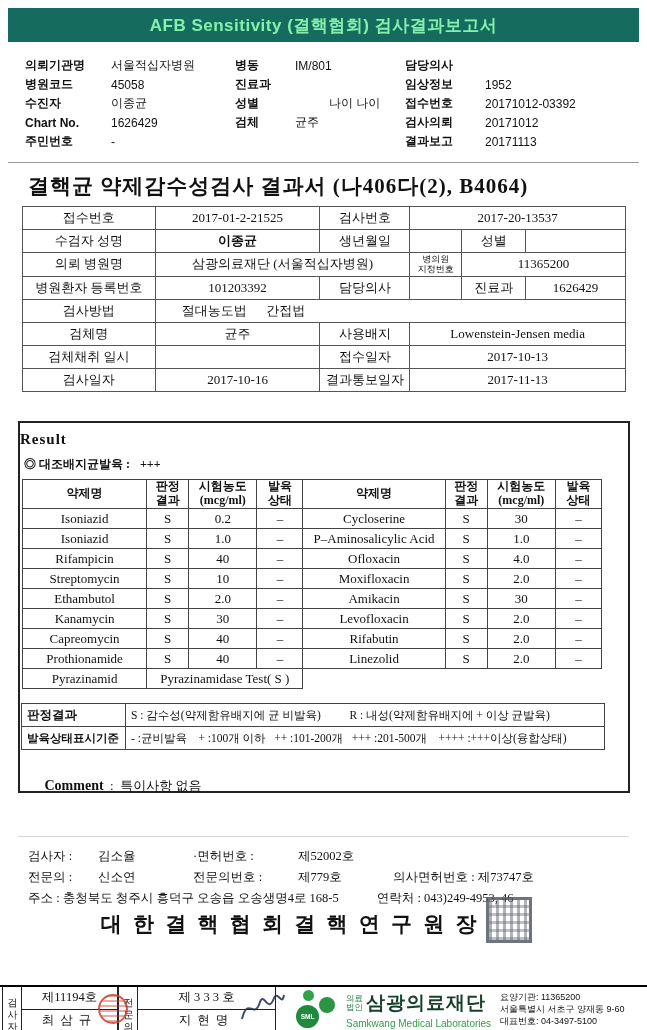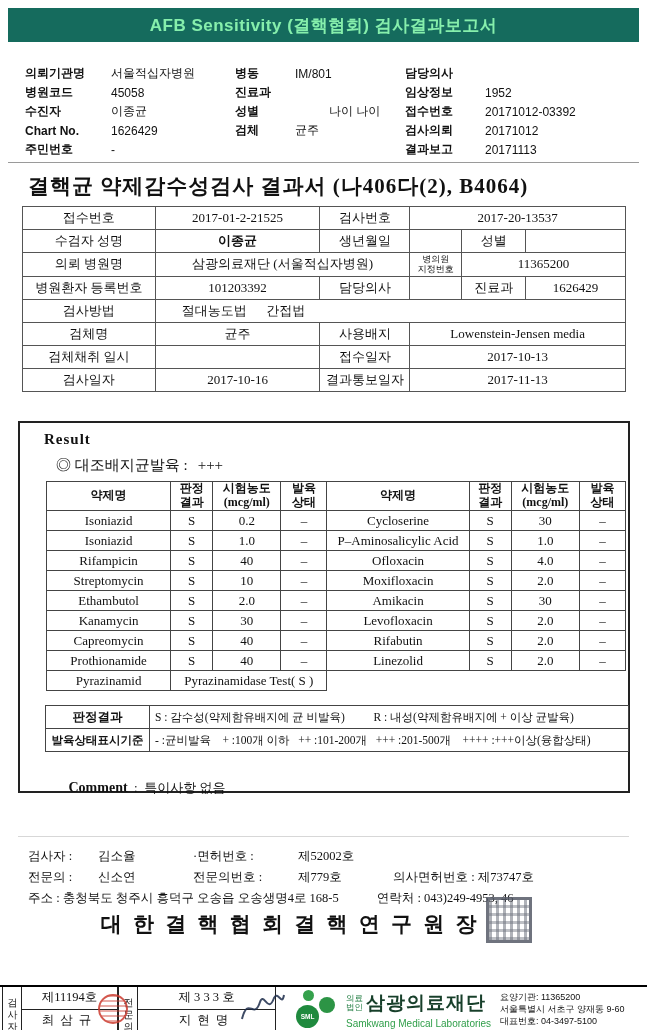--- a/index.html
+++ b/index.html
@@ -7,21 +7,21 @@
   body { width:647px; height:1030px; font-family:"Liberation Serif", serif; color:#111; }
   .page { position:relative; width:647px; height:1030px; overflow:hidden; background:#fff; }
 
   
   .banner { position:absolute; top:8px; left:8px; right:8px; height:34px; background:#156b5d;
             display:flex; align-items:center; justify-content:center; }
   .banner span { color:#86efac; font-family:"Liberation Sans", sans-serif; font-weight:bold; font-size:17px; letter-spacing:.5px; }
 
   
   .pheader { position:absolute; top:52px; left:25px; right:14px; height:110px; font-family:"Liberation Sans", sans-serif; font-size:12px; }
-  .ph-col { position:absolute; top:12px; }
+  .ph-col { position:absolute; top:4px; }
   .ph-col.c1 { left:0; width:205px; }
   .ph-col.c2 { left:210px; width:168px; }
   .ph-col.c3 { left:380px; width:228px; }
   .ph-row { display:flex; height:19px; align-items:center; }
   .ph-label { font-weight:bold; flex:0 0 auto; }
   .c1 .ph-label { width:86px; } .c2 .ph-label { width:60px; } .c3 .ph-label { width:80px; }
   .ph-value { white-space:pre; }
   .ph-value.shift { padding-left:34px; }
   .header-rule { position:absolute; top:162px; left:8px; right:8px; border-top:1px solid #9a9a9a; }
 
@@ -30,33 +30,33 @@
 
   
   table { border-collapse:collapse; }
   .info-table { position:absolute; top:206px; left:22px; width:604px; font-size:13px; }
   .info-table td { border:1px solid #555; height:23px; text-align:center; padding:1px 4px; }
   .info-table td.small2 { white-space:pre-line; font-size:9px; line-height:1.15; }
   .info-table td.pre { white-space:pre; text-align:left; padding-left:26px; }
   .info-table td.b { font-weight:bold; }
 
   
-  .result-box { position:absolute; top:421px; left:18px; width:612px; height:372px; border:2px solid #222; padding:8px 24px; }
+  .result-box { position:absolute; top:421px; left:18px; width:612px; height:372px; border:2px solid #222; padding:8px 0; }
   .result-heading { font-size:15px; font-weight:bold; letter-spacing:1px; }
-  .control-line { margin-top:8px; margin-left:12px; font-size:15px; font-weight:normal; }
+  .control-line { margin-top:8px; margin-left:4px; font-size:12px; font-weight:bold; }
   .control-line .ctrl-val { padding-left:10px; }
 
   .drug-table { margin-top:6px; margin-left:2px; width:580px; font-size:13px; }
   .drug-table td { border:1px solid #444; text-align:center; padding:0 2px; height:20px; }
   .drug-table thead td { white-space:pre-line; font-weight:bold; font-size:12px; line-height:1.15; height:29px; }
   .drug-table td.noborder { border:none; }
 
   .legend-table { margin-top:14px; margin-left:1px; width:584px; font-size:11.5px; }
   .legend-table td { border:1px solid #444; height:23px; padding:1px 5px; }
-  .legend-table td.lg-label { text-align:center; font-weight:bold; white-space:nowrap;font-family:Liberation Mono, monospace; }
+  .legend-table td.lg-label { font-weight:bold; white-space:nowrap;font-family:Liberation Mono, monospace; }
   .legend-table td.lg-text { white-space:pre; }
 
   .comment-line { margin-top:11px; margin-left:5px; font-size:13px; white-space:pre; }
   .comment-line .cmt { font-weight:bold; font-size:14px; }
 
   
   .pre-sig-rule { position:absolute; top:836px; left:18px; right:18px; border-top:1px solid #d7d7d7; }
   .sig-block { position:absolute; top:846px; left:28px; font-size:12.5px; line-height:21px; }
   .sig-block span { display:inline-block; }
   .w70 { width:70px; } .w95 { width:95px; } .w105 { width:105px; } .ml40 { margin-left:38px; }

